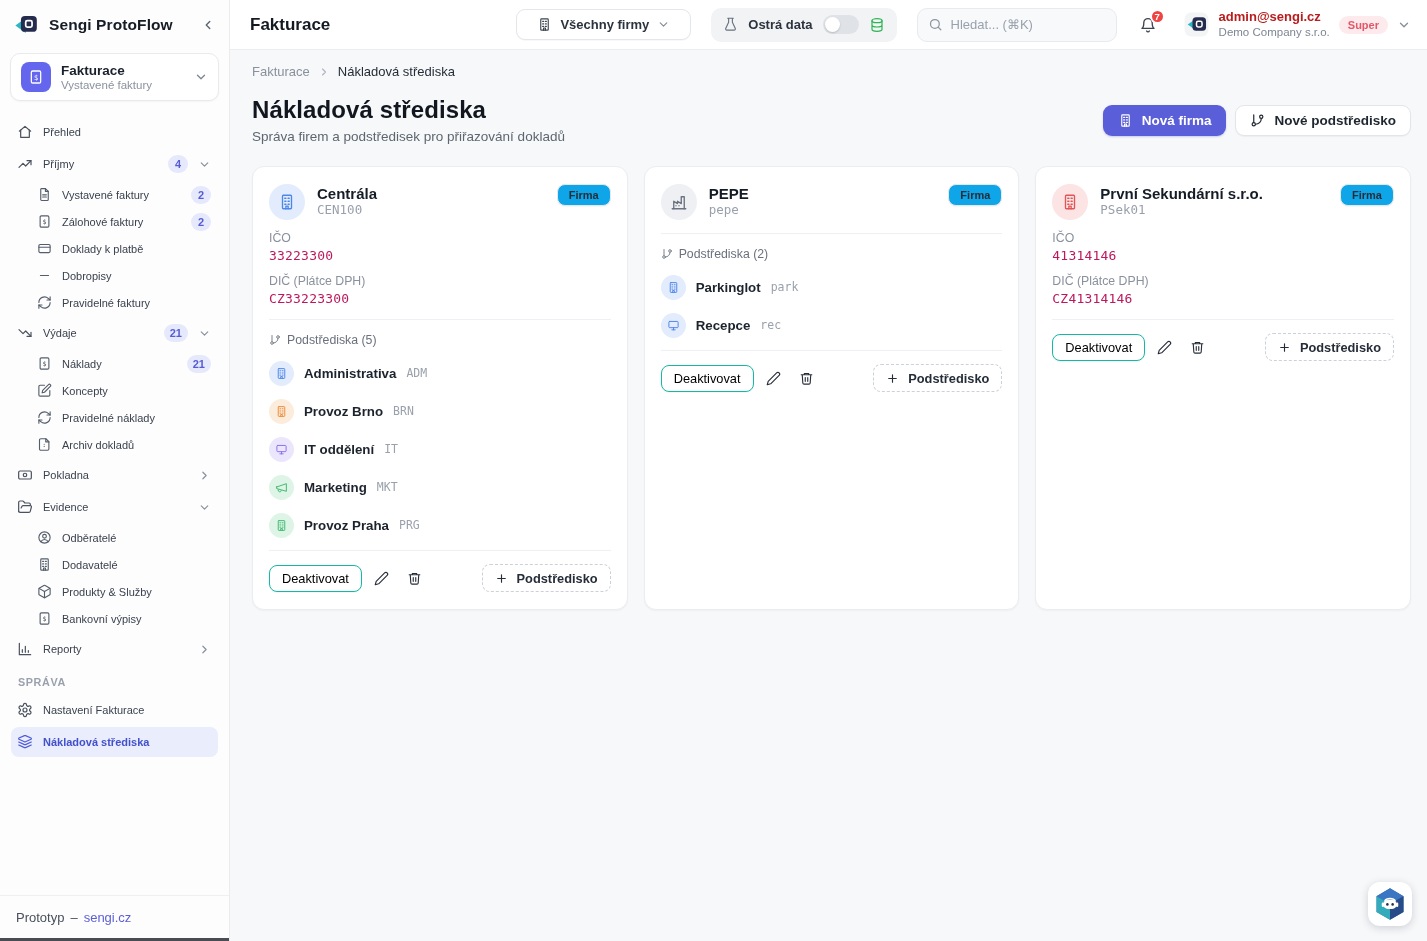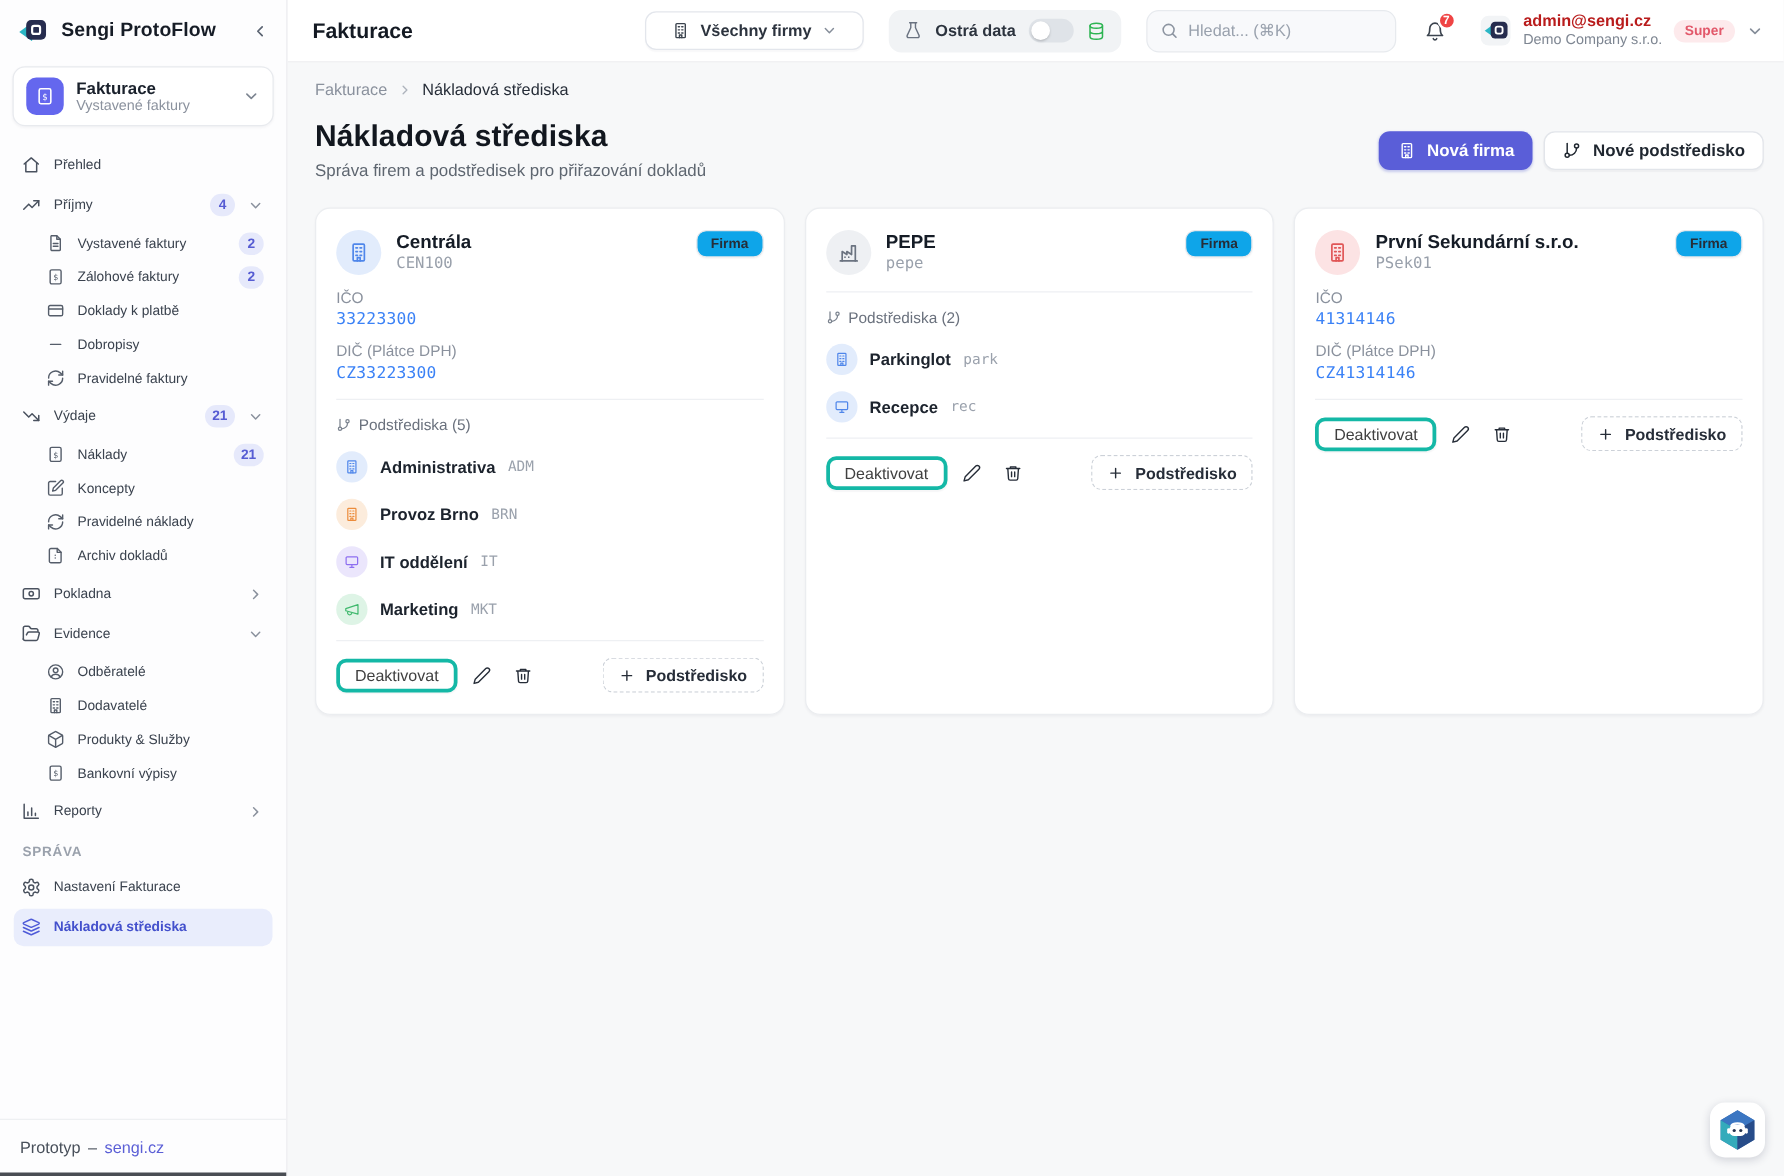--- a/index.html
+++ b/index.html
@@ -84,30 +84,30 @@
   .tone-red   { background:#fce3e4; color:#e05656; }
   .tone-orange{ background:#fcecdc; color:#ec8c3c; }
   .tone-purple{ background:#ebe6fc; color:#8d6ff0; }
   .tone-green { background:#def4e6; color:#40b96e; }
   .c-title-wrap { flex:1; min-width:0; padding-top:1px; }
   .c-name { font-size:15px; font-weight:700; color:#151c26; }
   .c-code { font-size:12.5px; color:#99a0ab; margin-top:0; }
   .firma-badge { border:1px solid #e5e8ec; background:#0ea5e9; border-radius:8px; font-size:11px; font-weight:700; color:#262d37; padding:4px 11px; box-shadow:0 1px 1px rgba(20,30,60,.04); }
   .field { margin-top:11px; }
   .f-label { font-size:12.3px; color:#8a919d; }
-  .f-value { font-size:13px; color:#3b82f6; margin-top:3px; letter-spacing:.2px; }
+  .f-value { font-size:13px; color:#be185d; margin-top:3px; letter-spacing:.2px; }
   .divider { height:1px; background:#eef0f3; margin:13px 0; }
   .sub-title { display:flex; align-items:center; gap:6px; font-size:12.3px; color:#6a717d; }
   .sub-title .br-icon { color:#7a828e; }
   .sub-row { display:flex; align-items:center; gap:10px; margin-top:14px; height:24px; }
   .s-avatar { width:25px; height:25px; border-radius:50%; display:flex; align-items:center; justify-content:center; }
   .s-name { font-size:13.3px; font-weight:600; color:#1c232d; }
   .s-code { font-size:11.5px; color:#9aa1ac; }
   .card-foot { display:flex; align-items:center; gap:6px; margin-top:13px; }
-  .btn-deactivate { background:#fff; border:3px solid #14b8a6; border-radius:8px; height:27px; padding:0 12px; font-size:12.8px; font-weight:500; color:#404040; font-family:inherit; cursor:pointer; box-shadow:0 1px 1px rgba(20,30,60,.04); }
+  .btn-deactivate { background:#fff; border:1px solid #14b8a6; border-radius:8px; height:27px; padding:0 12px; font-size:12.8px; font-weight:500; color:#000000; font-family:inherit; cursor:pointer; box-shadow:0 1px 1px rgba(20,30,60,.04); }
   .icon-btn { background:none; border:none; color:#262d38; cursor:pointer; padding:4px 6px; display:flex; }
   .btn-add-sub { margin-left:auto; display:flex; align-items:center; gap:9px; background:#fff; border:1.5px dashed #ccd1d8; border-radius:8px; height:28px; padding:0 12px; font-size:12.8px; font-weight:600; color:#262d38; font-family:inherit; cursor:pointer; }
 
   .chat-fab { position:fixed; right:15px; bottom:15px; width:44px; height:44px; background:#fff; border-radius:12px; box-shadow:0 2px 8px rgba(20,30,60,.18); display:flex; align-items:center; justify-content:center; cursor:pointer; }
 </style>
 </head>
 <body>
 
 <div class="app">
 
@@ -558,20 +558,30 @@
             <div class="sub-row">
               <span class="s-avatar tone-green">
                 <svg width="13" height="13" viewBox="0 0 24 24" fill="none" stroke="currentColor" stroke-width="1.8" stroke-linecap="round" stroke-linejoin="round">
                   <path d="m3 11 18-6v14L3 14v-3z"></path>
                   <path d="M11.6 17.8a3 3 0 1 1-5.8-1.6"></path>
                 </svg>
               </span>
               <span class="s-name">Marketing</span>
               <span class="s-code mono">MKT</span>
             </div>
+            <div class="sub-row">
+              <span class="s-avatar tone-green">
+                <svg width="13" height="13" viewBox="0 0 24 24" fill="none" stroke="currentColor" stroke-width="1.8" stroke-linecap="round" stroke-linejoin="round">
+                  <rect x="6" y="3" width="12" height="18" rx="1.2"></rect>
+                  <path d="M9 7h1.6M13.4 7H15M9 11h1.6M13.4 11H15M9 15h1.6M13.4 15H15M10.5 21v-3.5h3V21"></path>
+                </svg>
+              </span>
+              <span class="s-name">Provoz Praha</span>
+              <span class="s-code mono">PRG</span>
+            </div>
             <div class="divider"></div>
             <div class="card-foot">
               <button class="btn-deactivate">Deaktivovat</button>
               <button class="icon-btn">
                 <svg width="15" height="15" viewBox="0 0 24 24" fill="none" stroke="currentColor" stroke-width="1.8" stroke-linecap="round" stroke-linejoin="round">
                   <path d="M17 3a2.8 2.8 0 1 1 4 4L7.5 20.5 2 22l1.5-5.5Z"></path>
                 </svg>
               </button>
               <button class="icon-btn">
                 <svg width="15" height="15" viewBox="0 0 24 24" fill="none" stroke="currentColor" stroke-width="1.8" stroke-linecap="round" stroke-linejoin="round">

